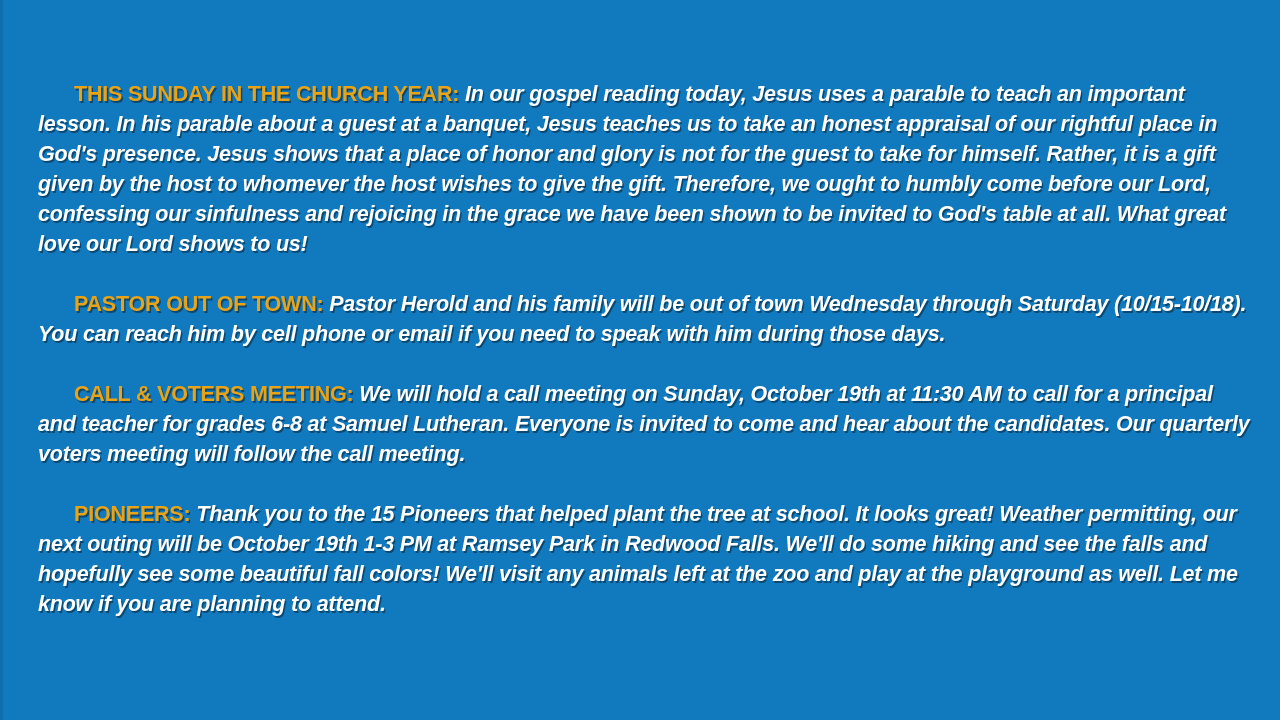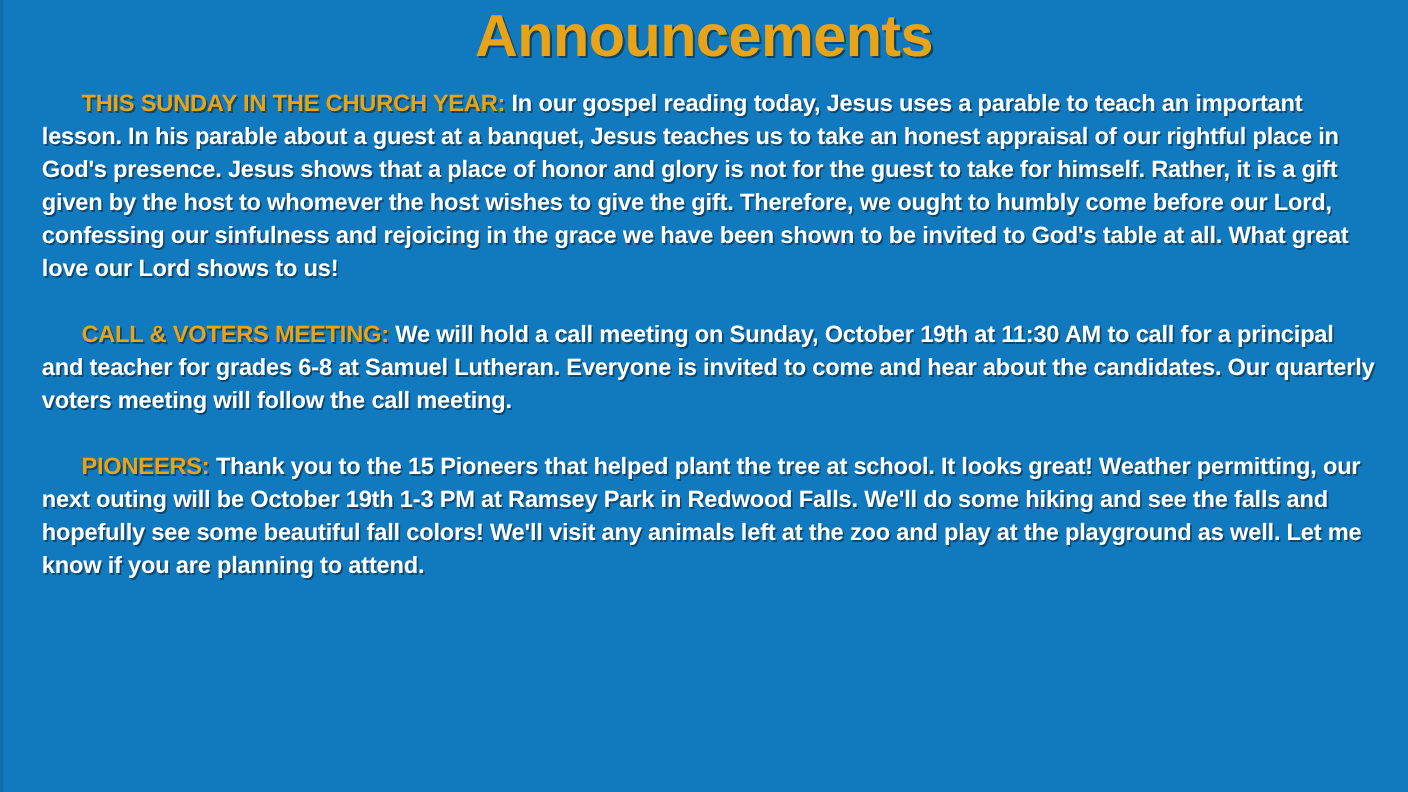--- a/index.html
+++ b/index.html
@@ -75,35 +75,38 @@
 
   .heading {
     color: #e8a317;
     font-weight: bold;
     margin-left: 36px;
   }
 
   .bodytext {
     color: #ffffff;
     font-weight: bold;
+    font-style: italic;
   }
 </style>
 </head>
 <body style="background: rgb(17, 121, 189);">
 
 <div id="slide" style="background: rgb(17, 121, 189);">
 
-  <div id="title" style="color: rgb(232, 163, 23);">Announcements</div>
 
   <div id="body-area">
 
     <p class="announcement">
       <span class="heading" style="color: rgb(232, 163, 23);">THIS SUNDAY IN THE CHURCH YEAR:</span><span class="bodytext" style="color: rgb(255, 255, 255);"> In our gospel reading today, Jesus uses a parable to teach an important lesson. In his parable about a guest at a banquet, Jesus teaches us to take an honest appraisal of our rightful place in God's presence. Jesus shows that a place of honor and glory is not for the guest to take for himself. Rather, it is a gift given by the host to whomever the host wishes to give the gift. Therefore, we ought to humbly come before our Lord, confessing our sinfulness and rejoicing in the grace we have been shown to be invited to God's table at all. What great love our Lord shows to us!</span>
     </p>
 
+    <p class="announcement">
+      <span class="heading" style="color: rgb(232, 163, 23);">PASTOR OUT OF TOWN:</span><span class="bodytext" style="color: rgb(255, 255, 255);"> Pastor Herold and his family will be out of town Wednesday through Saturday (10/15-10/18). You can reach him by cell phone or email if you need to speak with him during those days.</span>
+    </p>
 
     <p class="announcement">
       <span class="heading" style="color: rgb(232, 163, 23);">CALL &amp; VOTERS MEETING:</span><span class="bodytext" style="color: rgb(255, 255, 255);">  We will hold a call meeting on Sunday, October 19th at 11:30 AM to call for a principal and teacher for grades 6-8 at Samuel Lutheran.  Everyone is invited to come and hear about the candidates.  Our quarterly voters meeting will follow the call meeting.</span>
     </p>
 
     <p class="announcement">
       <span class="heading" style="color: rgb(232, 163, 23);">PIONEERS:</span><span class="bodytext" style="color: rgb(255, 255, 255);"> Thank you to the 15 Pioneers that helped plant the tree at school.  It looks great!  Weather permitting, our next outing will be October 19th 1-3 PM at Ramsey Park in Redwood Falls. We'll do some hiking and see the falls and hopefully see some beautiful fall colors!  We'll visit any animals left at the zoo and play at the playground as well.  Let me know if you are planning to attend.</span>
     </p>
 
   </div>

